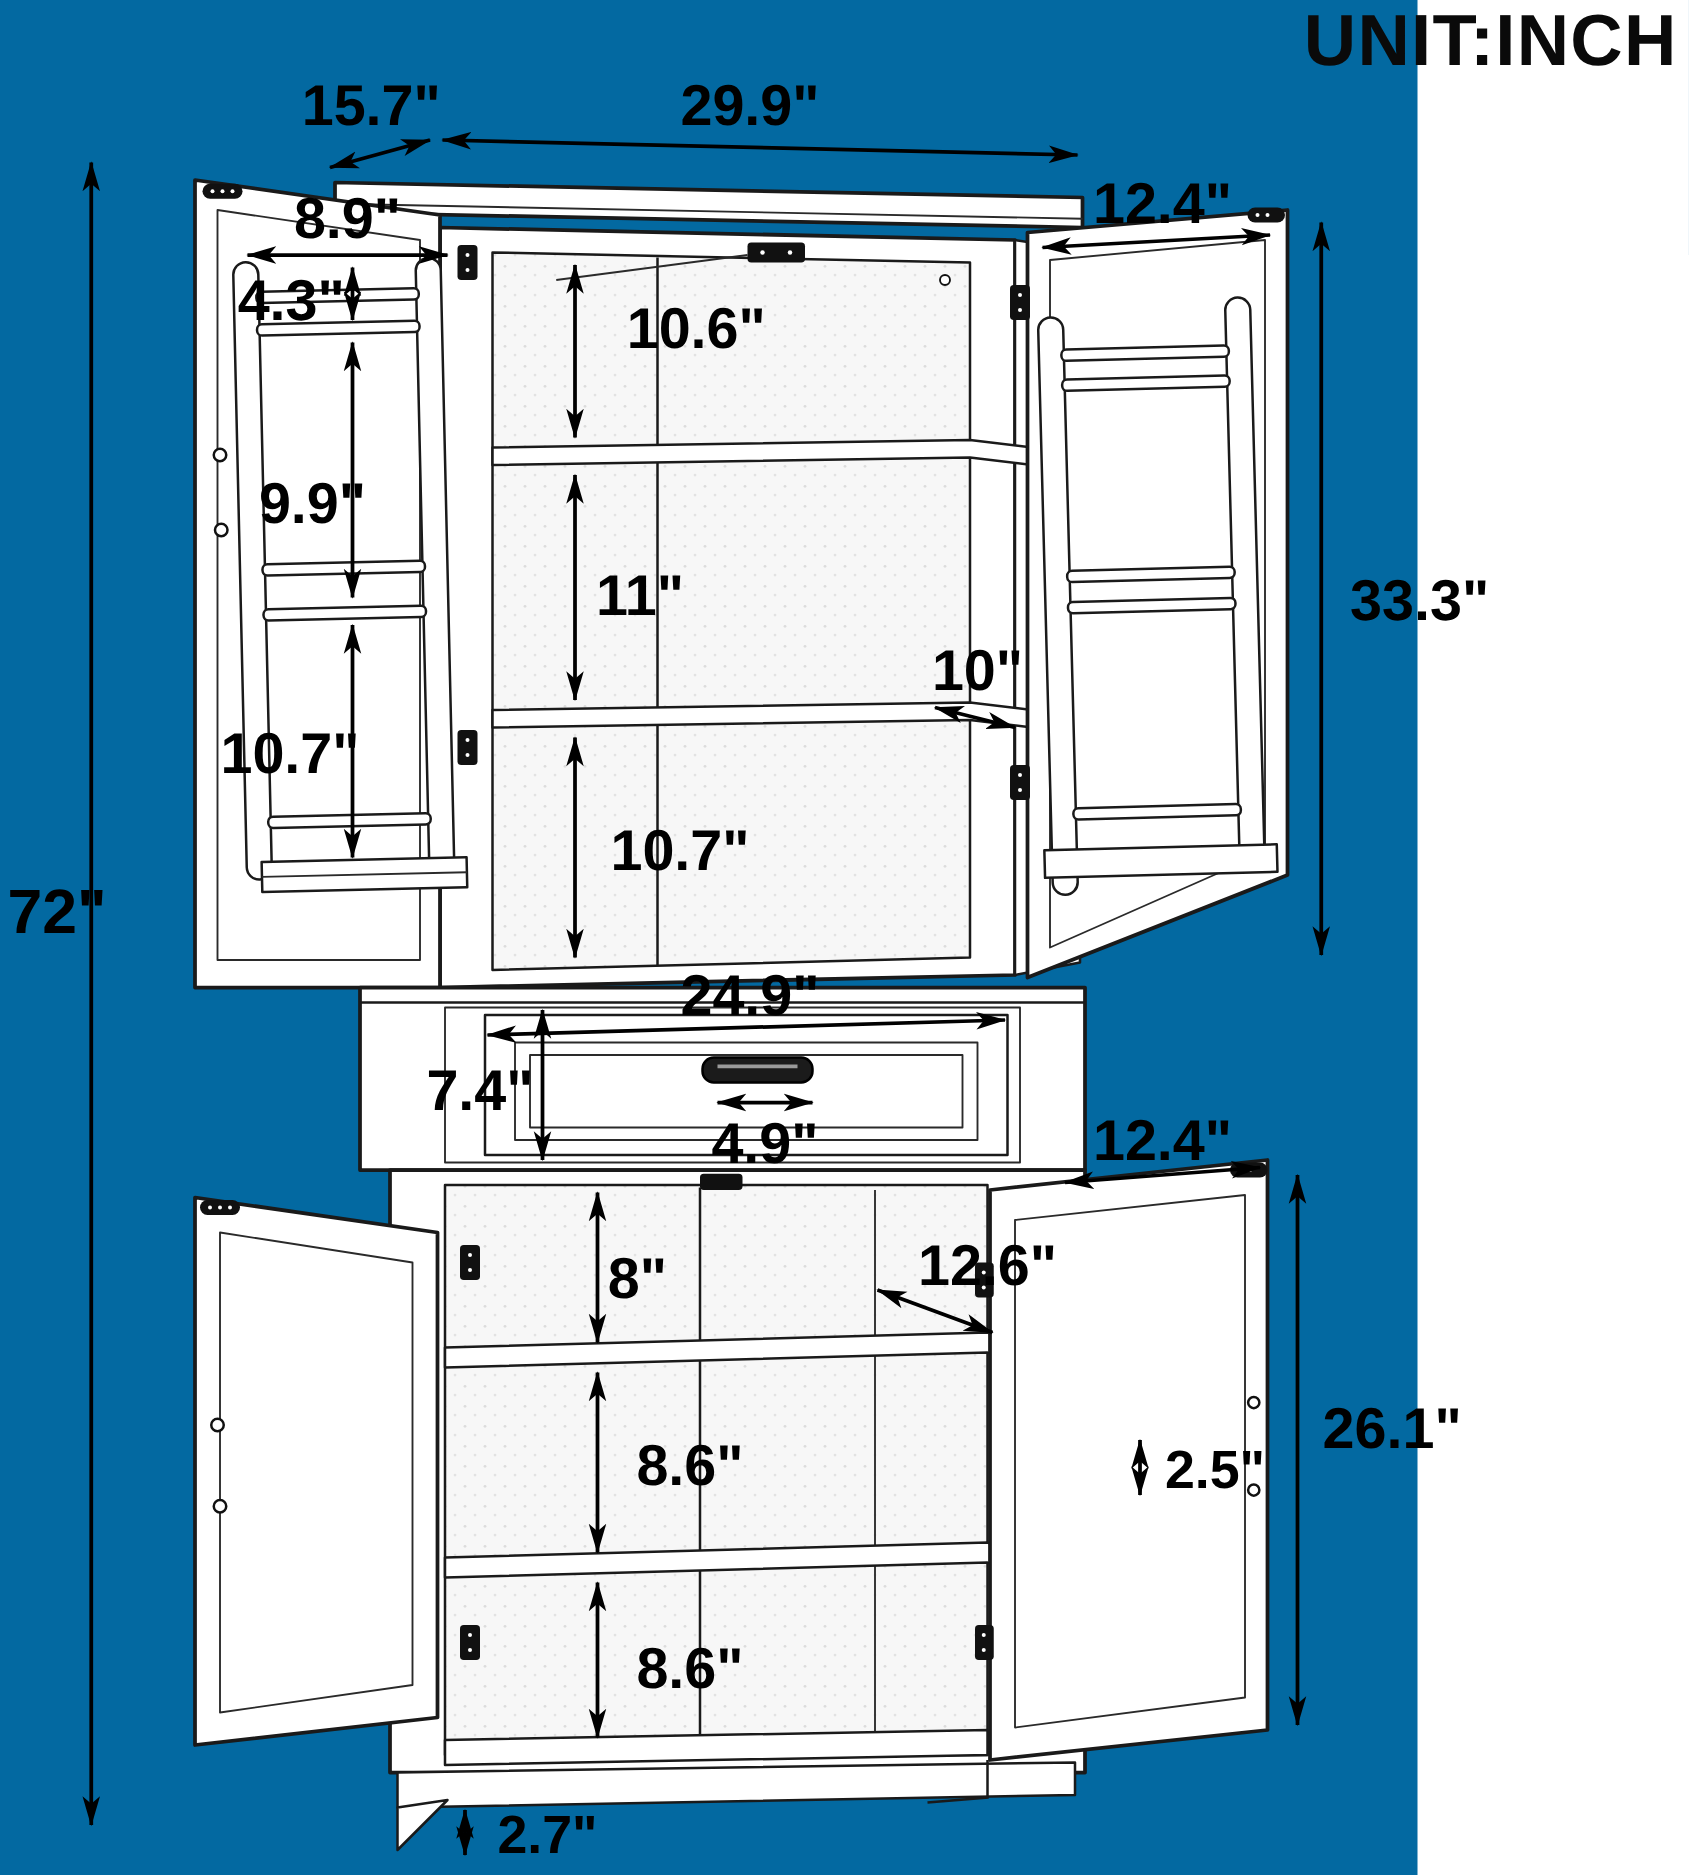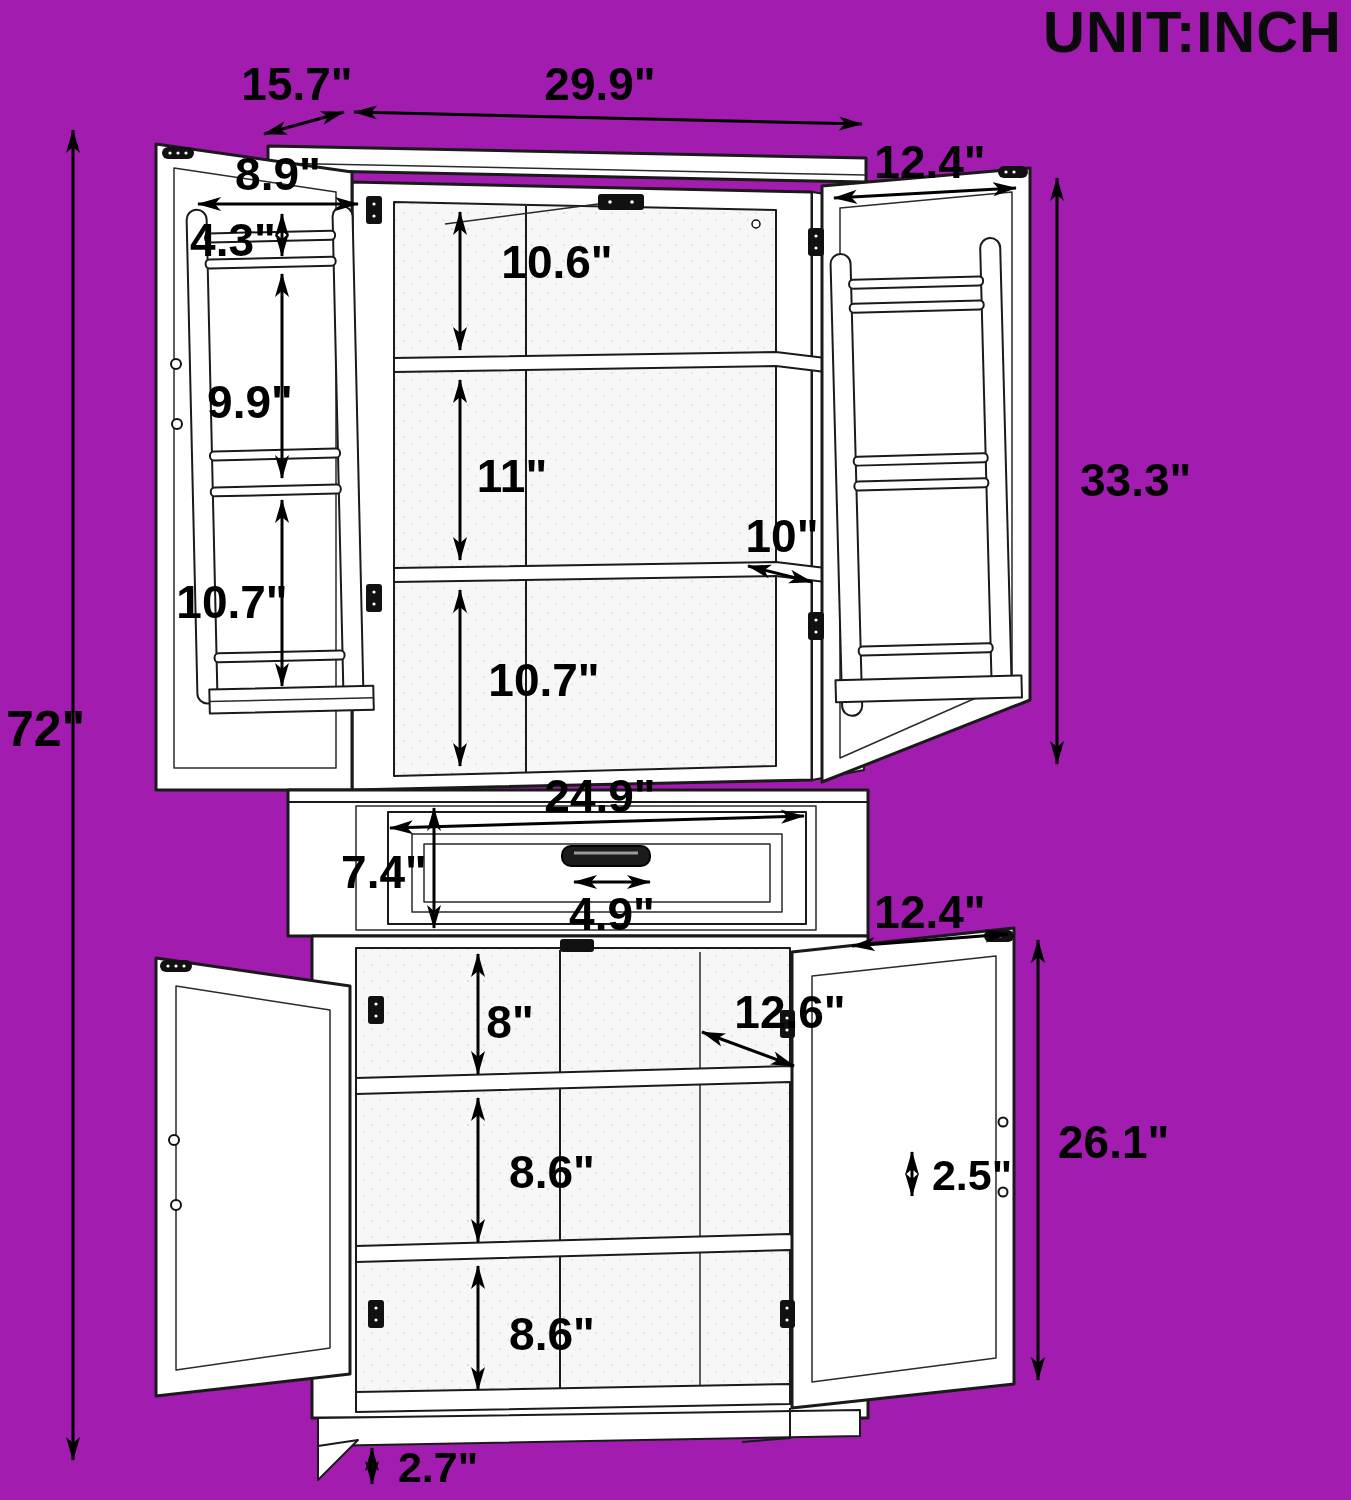--- a/index.html
+++ b/index.html
@@ -1,16 +1,16 @@
 <!DOCTYPE html>
 <html><head>
 <meta charset="utf-8">
 <style>
   html,body{margin:0;padding:0;background:#fff;}
-  .stage{width:1351px;height:1500px;position:relative;background:#a21caf;}
+  .stage{width:1134px;height:1500px;position:relative;background:#0369a1;}
   svg{display:block;}
   .dim{font-family:"Liberation Sans",sans-serif;font-weight:700;font-size:46px;fill:#000;}
   .dim-sm{font-size:43px;}
   .dim-lg{font-size:50px;}
   .title{font-family:"Liberation Sans",sans-serif;font-weight:700;font-size:58px;fill:#0a0a0a;letter-spacing:1px;}
   .part{fill:#ffffff;stroke:#1a1a1a;stroke-width:3;stroke-linejoin:round;}
   .part2{fill:#ffffff;stroke:#1a1a1a;stroke-width:2;stroke-linejoin:round;}
   .thin{fill:none;stroke:#2a2a2a;stroke-width:1.5;stroke-linejoin:round;}
   .ln{fill:none;stroke:#1a1a1a;stroke-width:2;}
   .blk{fill:#111;stroke:none;}

